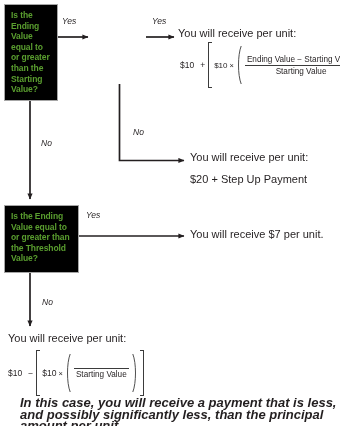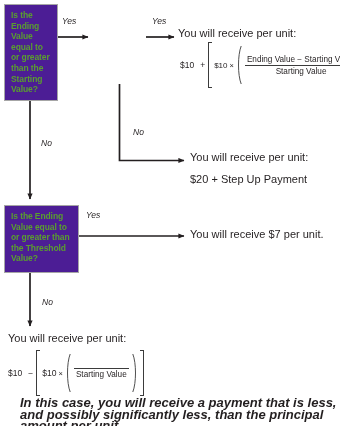--- a/index.html
+++ b/index.html
@@ -22,21 +22,21 @@
     position: absolute;
     left: 0;
     top: 0;
     width: 340px;
     height: 426px;
   }
   
   .decision-box {
     position: absolute;
     box-sizing: border-box;
-    background: #4c1d95;
+    background: #000000;
     border: 1px solid #a6a6a6;
     color: #5a9e2f;
     font-weight: bold;
     font-size: 8.5px;
     line-height: 10.6px;
     padding: 5px 4px 4px 6px;
     letter-spacing: -0.1px;
   }
   #box-start {
     left: 4px;

